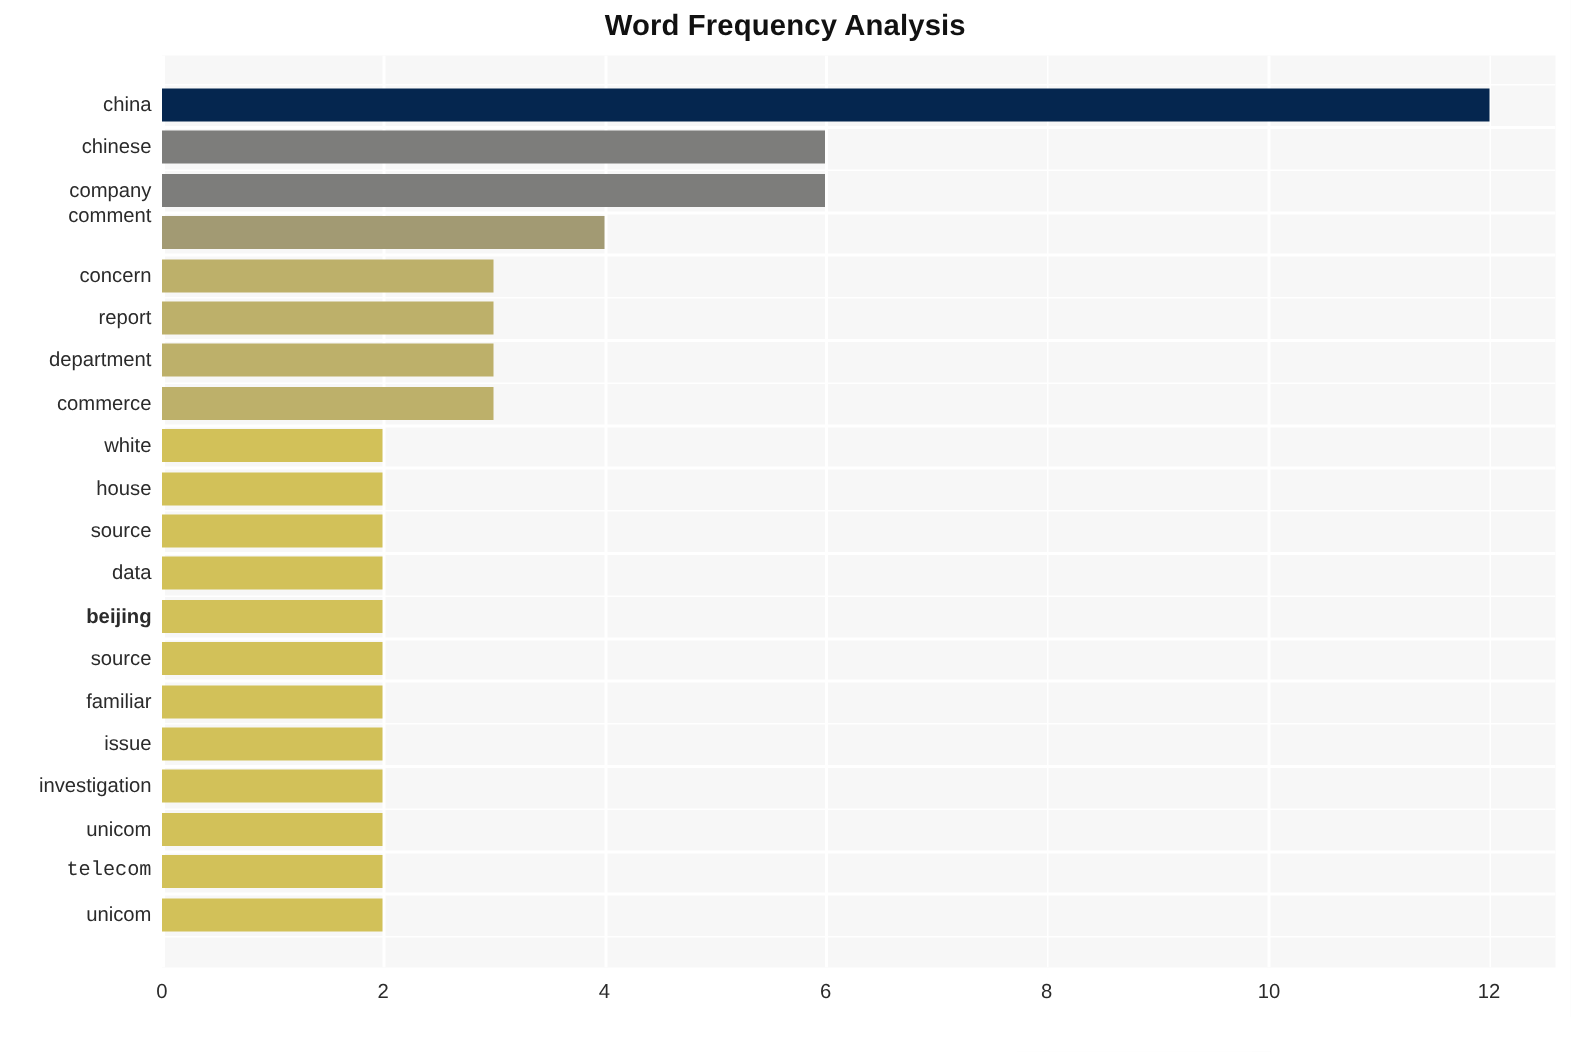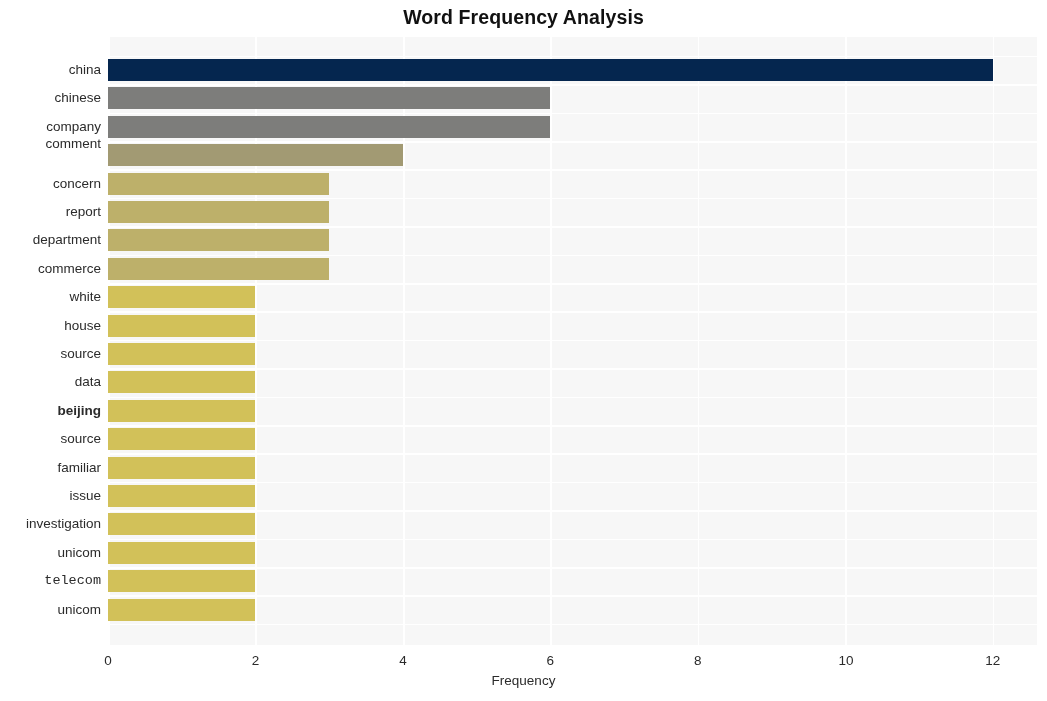--- a/index.html
+++ b/index.html
@@ -202,15 +202,14 @@
   <div id="x-axis">
       <div class="xtick-label" style="left: 0px;">0</div>
       <div class="xtick-label" style="left: 147.46px;">2</div>
       <div class="xtick-label" style="left: 294.921px;">4</div>
       <div class="xtick-label" style="left: 442.381px;">6</div>
       <div class="xtick-label" style="left: 589.841px;">8</div>
       <div class="xtick-label" style="left: 738px;">10</div>
       <div class="xtick-label" style="left: 884.762px;">12</div>
     </div>
 
-  <div id="x-axis-title">Frequency</div>
 
 </div>
 
 </body></html>

